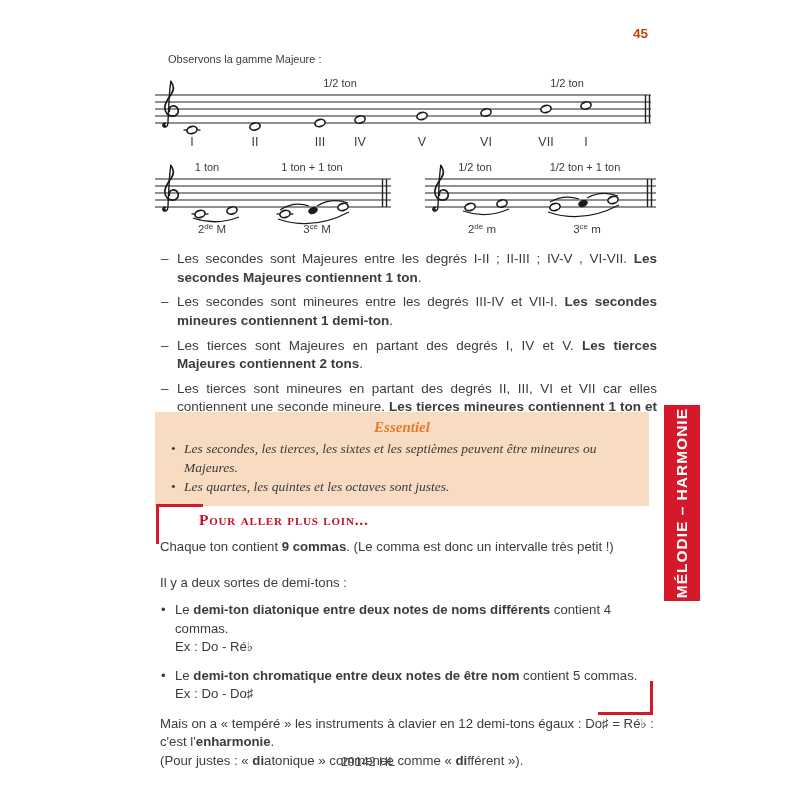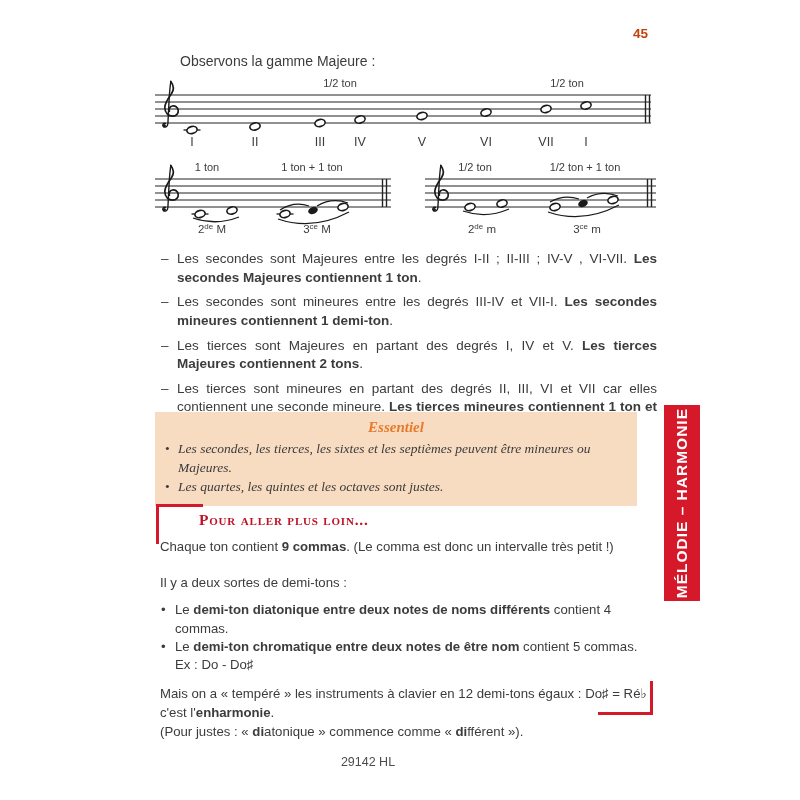--- a/index.html
+++ b/index.html
@@ -6,32 +6,32 @@
   .page {
     position:relative; width:800px; height:800px; background:#fff;
     font-family:"Liberation Sans","DejaVu Sans",sans-serif;
     color:#3c3c3c; overflow:hidden;
   }
   .abs { position:absolute; }
   b { font-weight:bold; }
 
   .page-number { left:600px; top:26px; width:48px; text-align:right;
     font-size:13.5px; font-weight:bold; color:#c2410c; }
-  .intro { left:180px; top:53px; font-size:14px; }
+  .intro { left:168px; top:53px; font-size:11px; }
 
   svg text { font-family:"Liberation Sans","DejaVu Sans",sans-serif; fill:#3c3c3c; }
   .svg-label { font-size:11px; }
   .svg-degree { font-size:12.5px; }
   .svg-interval { font-size:11.5px; }
 
   .dash-list { left:160px; top:250px; width:497px; font-size:13.5px; line-height:1.38; }
   .dash-item { position:relative; padding-left:17px; text-align:justify; margin-bottom:6px; }
   .dash-item .dash { position:absolute; left:1px; }
 
-  .essentiel { left:155px; top:412px; width:466px; padding:7px 8px 9px;
+  .essentiel { left:155px; top:412px; width:466px; padding:7px 14px 9px;
     background:var(--peach); }
   .ess-title { text-align:center; font-family:"Liberation Serif","DejaVu Serif",serif;
     font-style:italic; font-weight:bold; font-size:15px; color:var(--orange);
     margin-bottom:4px; }
   .ess-item { position:relative; padding-left:15px;
     font-family:"Liberation Serif","DejaVu Serif",serif; font-style:italic;
     font-size:13.5px; color:#3a3a3a; line-height:1.4; }
   .ess-item .bullet { position:absolute; left:2px; font-style:normal; }
 
   .bracket-tl { left:156px; top:504px; width:44px; height:37px;
@@ -198,20 +198,21 @@
   <div class="abs plusloin-title">Pour aller plus loin...</div>
 
   <div class="abs plusloin-body">
     <div class="pl-line1">
       <span>Chaque ton contient </span><b>9 commas</b><span>. (Le comma est donc un intervalle très petit !)</span>
     </div>
     <div class="pl-line2">Il y a deux sortes de demi-tons :</div>
     <div class="pl-item">
       <span class="bullet">•</span><span>Le </span><b>demi-ton diatonique entre deux notes de noms différents</b><span> contient 4 commas.</span>
     </div>
+    <div class="pl-ex">Ex : Do - Ré♭</div>
     <div class="pl-item">
       <span class="bullet">•</span><span>Le </span><b>demi-ton chromatique entre deux notes de être nom</b><span> contient 5 commas.</span>
     </div>
     <div class="pl-ex">Ex : Do - Do♯</div>
     <div class="pl-tempere">
       <span>Mais on a « tempéré » les instruments à clavier en 12 demi-tons égaux : Do♯ = Ré♭ : c'est l'</span><b>enharmonie</b><span>.</span>
     </div>
     <div class="pl-retenir">
       <span>(Pour justes : « </span><b>di</b><span>atonique » commence comme « </span><b>di</b><span>fférent »).</span>
     </div>

